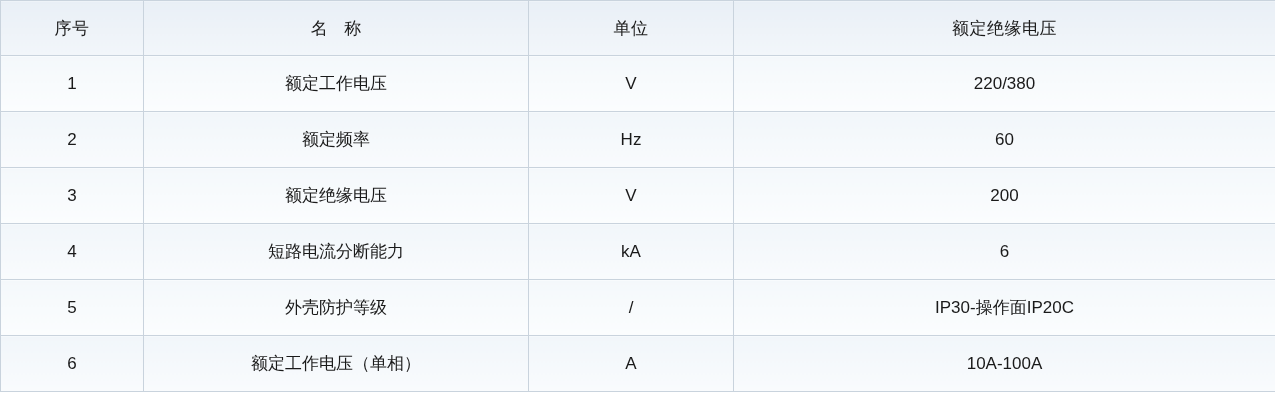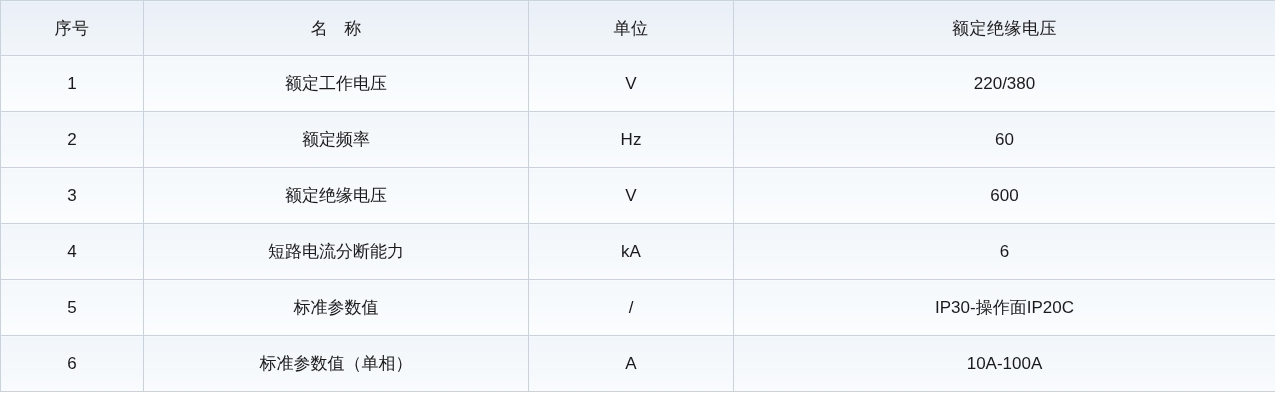--- a/index.html
+++ b/index.html
@@ -90,35 +90,35 @@
       <tr>
         <td class="cell-idx">2</td>
         <td class="cell-name">额定频率</td>
         <td class="cell-unit">Hz</td>
         <td class="cell-value">60</td>
       </tr>
       <tr>
         <td class="cell-idx">3</td>
         <td class="cell-name">额定绝缘电压</td>
         <td class="cell-unit">V</td>
-        <td class="cell-value">600</td>
+        <td class="cell-value">200</td>
       </tr>
       <tr>
         <td class="cell-idx">4</td>
         <td class="cell-name">短路电流分断能力</td>
         <td class="cell-unit">kA</td>
         <td class="cell-value">6</td>
       </tr>
       <tr>
         <td class="cell-idx">5</td>
-        <td class="cell-name">标准参数值</td>
+        <td class="cell-name">外壳防护等级</td>
         <td class="cell-unit">/</td>
         <td class="cell-value">IP30-操作面IP20C</td>
       </tr>
       <tr>
         <td class="cell-idx">6</td>
-        <td class="cell-name">标准参数值（单相）</td>
+        <td class="cell-name">额定工作电压（单相）</td>
         <td class="cell-unit">A</td>
         <td class="cell-value">10A-100A</td>
       </tr>
     </tbody>
   </table>
 </div>
 
 </body></html>

